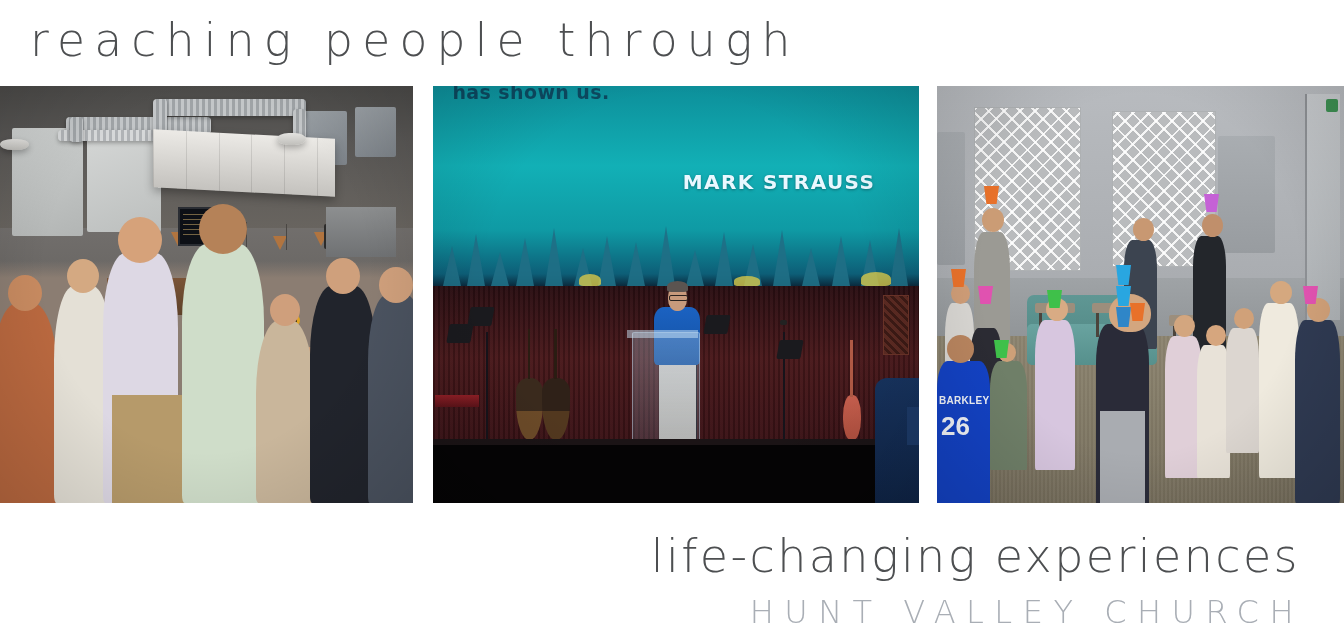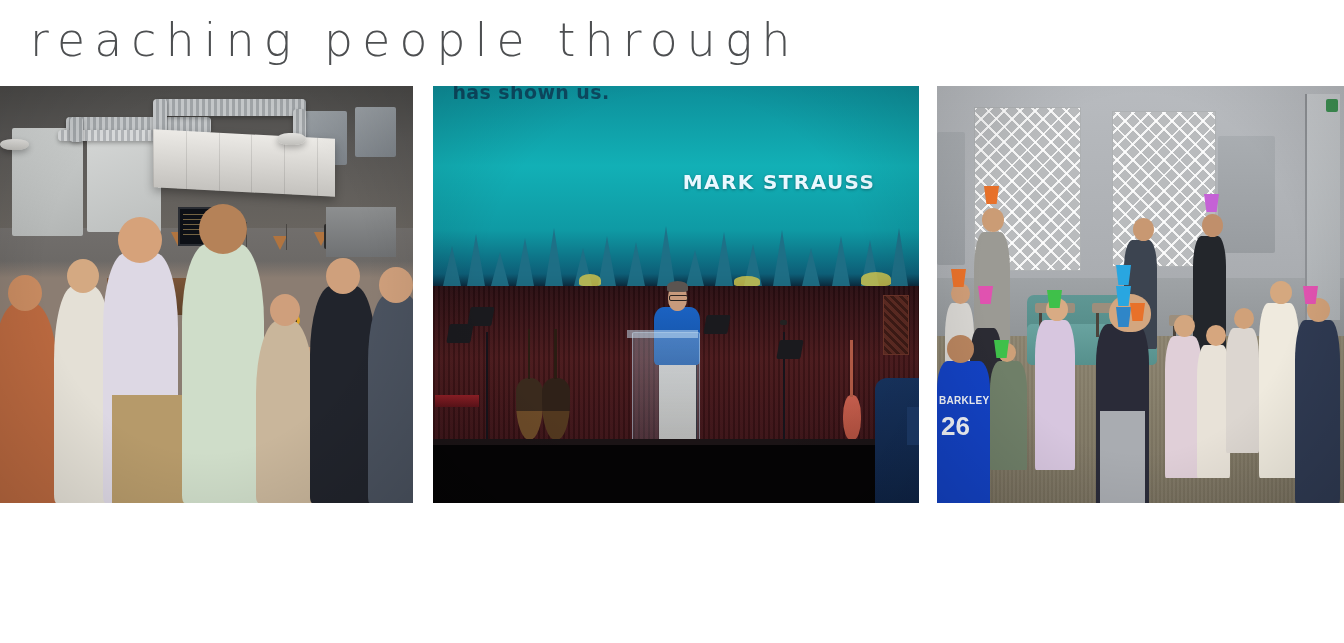--- a/index.html
+++ b/index.html
@@ -678,15 +678,17 @@
         </div>
         <div style="position:absolute; left:0.5%; top:74%; font-family:'Liberation Sans',sans-serif; font-weight:700; font-size:10px; color:#f2f4f8; letter-spacing:.3px;">BARKLEY</div>
         <div style="position:absolute; left:1%; top:78%; font-family:'Liberation Sans',sans-serif; font-weight:700; font-size:26px; color:#f2f4f8;">26</div>
 
         <div class="vignette"></div>
       </div>
     </div>
 
   </div>
 
-
+  <div class="headline-bottom">life-changing experiences</div>
+
+  <div class="subline">HUNT VALLEY CHURCH</div>
 
 </div>
 
 </body></html>

